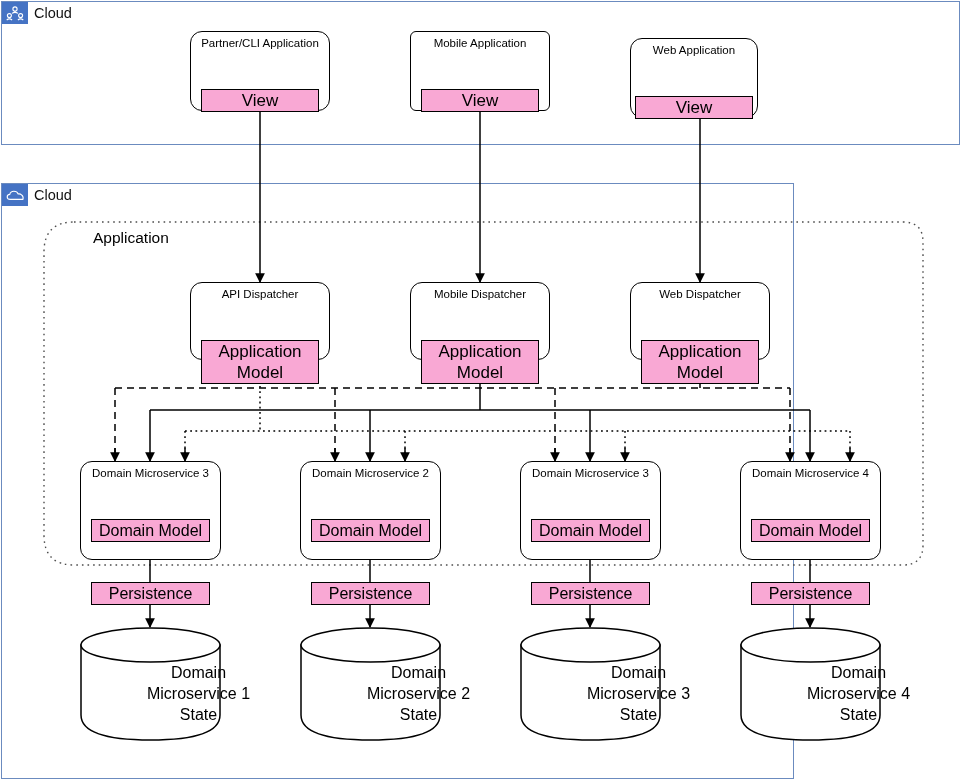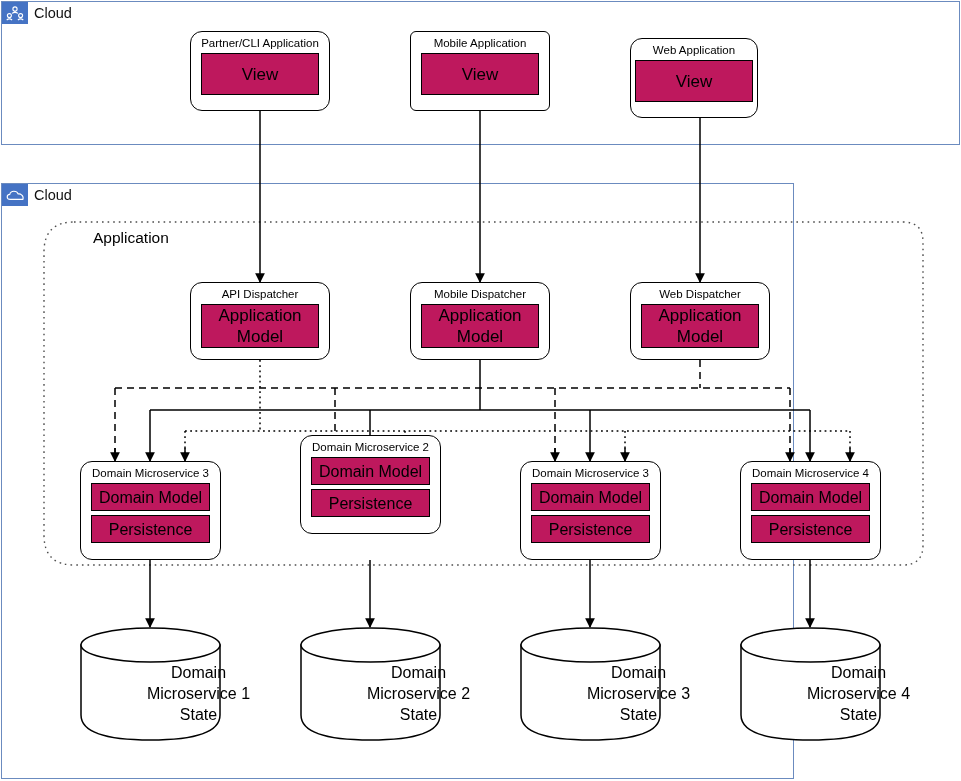--- a/index.html
+++ b/index.html
@@ -75,28 +75,29 @@
     line-height: 14px;
     margin-top: 4px;
     margin-bottom: 3px;
     white-space: nowrap;
     text-align: center;
     color: #000000;
   }
   .inner-box {
     box-sizing: border-box;
     border: 1.5px solid #000000;
-    background: #be185d;
+    background: #f9a8d4;
     display: flex;
     align-items: center;
     justify-content: center;
     text-align: center;
     font-size: 17px;
     line-height: 21px;
     color: #000000;
+    margin-top: 36px;
   }
 
   
   .cyl {
     position: absolute;
     box-sizing: border-box;
     margin-left: 48px;
   }
   .cyl-label {
     position: absolute;
@@ -272,21 +273,21 @@
   <div class="node" style="left:80px; top:461px; width:141px; height:99px;">
     <div class="node-title">Domain Microservice 3</div>
     <div class="inner-box" style="width:119px; height:28px; margin-bottom:4px; font-size:16px;">
       <span>Domain Model</span>
     </div>
     <div class="inner-box" style="width:119px; height:28px; font-size:16px;">
       <span>Persistence</span>
     </div>
   </div>
 
-  <div class="node" style="left:300px; top:435px; width:141px; height:99px;">
+  <div class="node" style="left:300px; top:461px; width:141px; height:99px;">
     <div class="node-title">Domain Microservice 2</div>
     <div class="inner-box" style="width:119px; height:28px; margin-bottom:4px; font-size:16px;">
       <span>Domain Model</span>
     </div>
     <div class="inner-box" style="width:119px; height:28px; font-size:16px;">
       <span>Persistence</span>
     </div>
   </div>
 
   <div class="node" style="left:520px; top:461px; width:141px; height:99px;">

